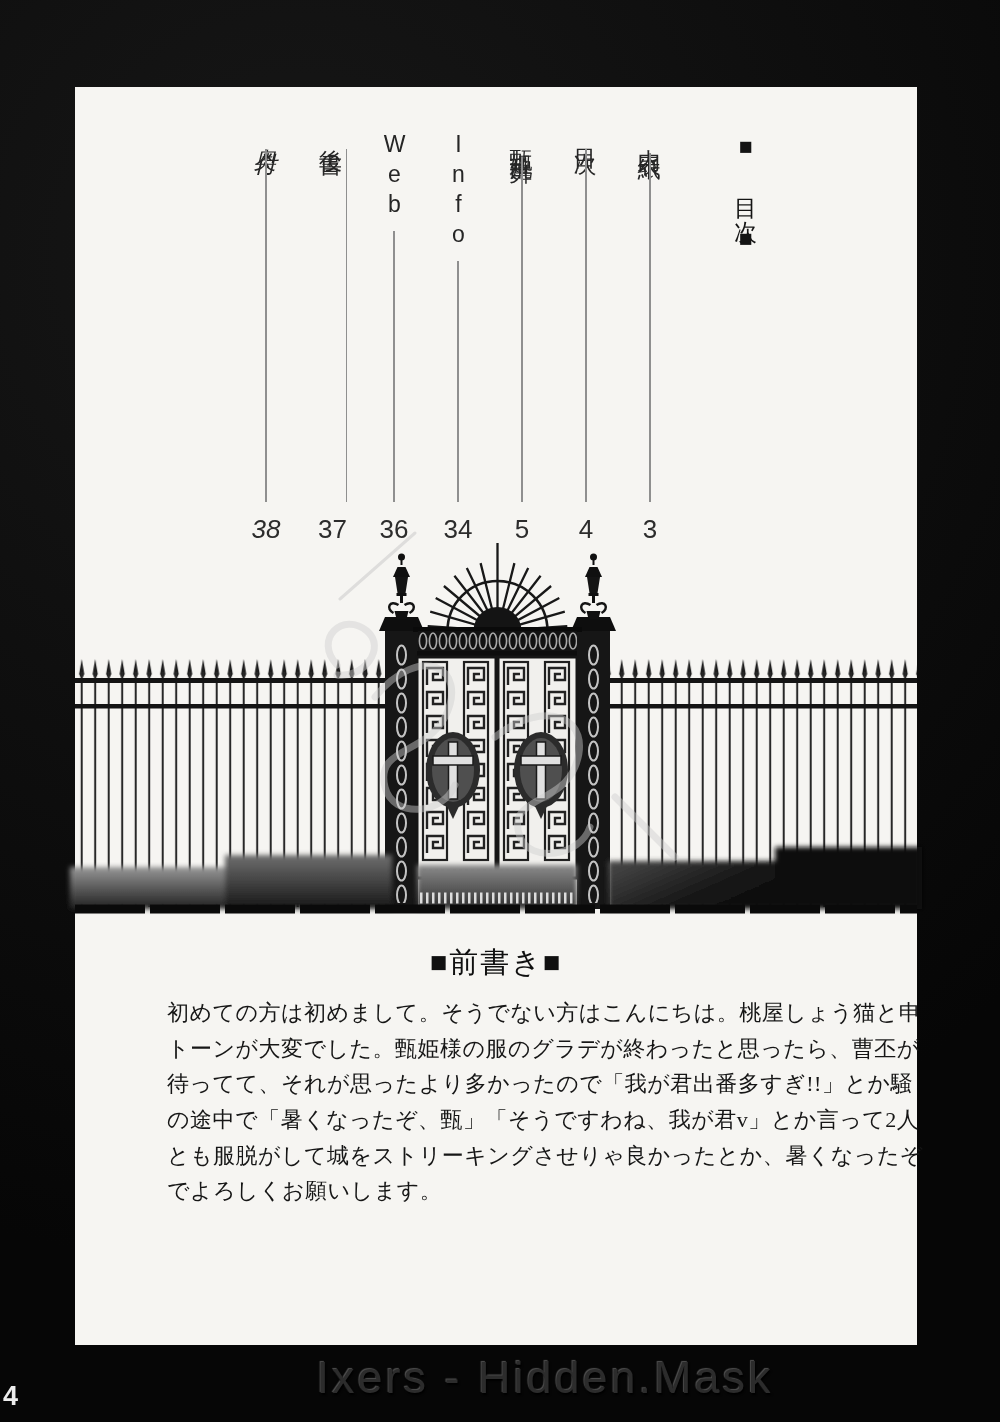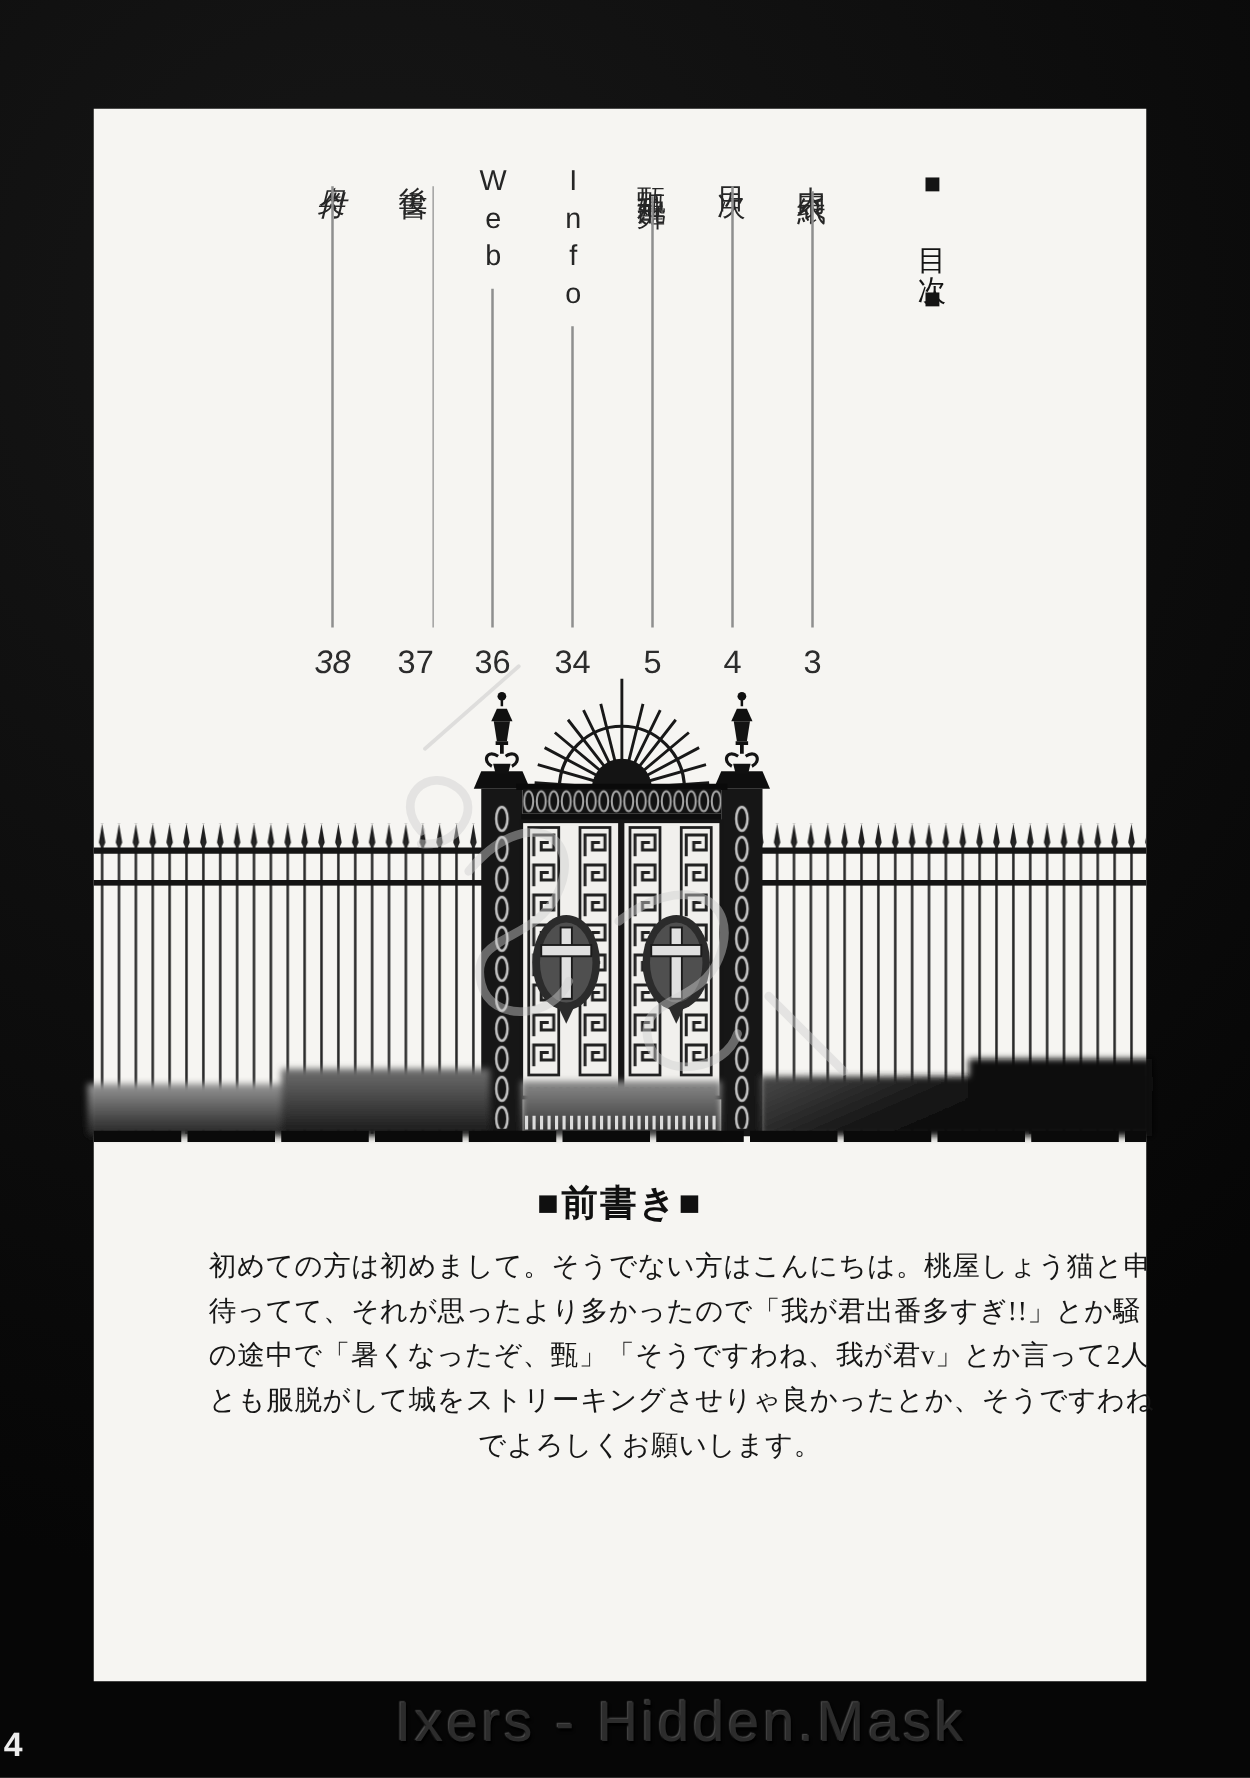--- a/index.html
+++ b/index.html
@@ -14,25 +14,25 @@
   .toc-col{position:absolute;top:44px;height:414px;width:34px;display:flex;
     flex-direction:column;align-items:center;}
   .vlabel{writing-mode:vertical-rl;text-orientation:upright;font-size:23px;
     letter-spacing:4px;color:#262626;}
   .leader{flex:1 1 auto;width:1.5px;background:#8f8f8f;margin:10px 0 12px;}
   .pnum{font-size:26px;color:#2c2c2c;}
   
   .gate-svg{position:absolute;left:0;top:460px;overflow:visible;}
   
   .fw-title{position:absolute;left:0;top:856px;width:100%;text-align:center;
-    font-family:"Liberation Serif", serif;font-weight:bold;font-size:29px;
+    font-family:"Liberation Serif", serif;font-weight:normal;font-size:29px;
     color:#101010;letter-spacing:2px;}
   .fw-body{position:absolute;left:92px;top:908px;width:706px;
     font-family:"Liberation Serif", serif;font-size:22px;color:#161616;}
-  .fw-line{height:35.7px;line-height:35.7px;white-space:nowrap;letter-spacing:0.5px;text-align:center;}
+  .fw-line{height:35.7px;line-height:35.7px;white-space:nowrap;letter-spacing:0.5px;}
   
   .wm{position:absolute;left:0;top:1352px;width:1000px;text-align:center;
     transform:translateX(45px);font-size:45px;letter-spacing:3px;color:#2c2c2c;
     text-shadow:1px 2px 2px #000, -1px -1px 1px #515151;}
   .pg{position:absolute;left:3px;top:1381px;color:#ededed;font-size:27px;
     font-weight:bold;}
 </style>
 </head>
 <body>
 
@@ -222,23 +222,24 @@
         <path d="M300,150 C345,95 395,120 370,170 C350,208 300,200 310,240 C318,272 368,268 380,238"></path>
         <path d="M420,190 C470,150 520,170 500,220 C485,258 430,250 445,290 C455,316 505,310 515,280"></path>
         <path d="M540,250 L600,310"></path>
         <path d="M265,52 L340,-14" stroke-width="3" stroke="#c2c2c2"></path>
       </g>
     </svg>
 
     <div class="fw-title">■前書き■</div>
     <div class="fw-body">
         <div class="fw-line">初めての方は初めまして。そうでない方はこんにちは。桃屋しょう猫と申</div>
+        <div class="fw-line">トーンが大変でした。甄姫様の服のグラデが終わったと思ったら、曹丕が</div>
         <div class="fw-line">待ってて、それが思ったより多かったので「我が君出番多すぎ!!」とか騒</div>
         <div class="fw-line">の途中で「暑くなったぞ、甄」「そうですわね、我が君v」とか言って2人</div>
-        <div class="fw-line">とも服脱がして城をストリーキングさせりゃ良かったとか、そうですわね</div>
+        <div class="fw-line">とも服脱がして城をストリーキングさせりゃ良かったとか、暑くなったぞ</div>
         <div class="fw-line">でよろしくお願いします。</div>
       </div>
 
   </div>
 
   <div class="wm">Ixers - Hidden.Mask</div>
   <div class="pg">4</div>
 </div>
 
 </body></html>

